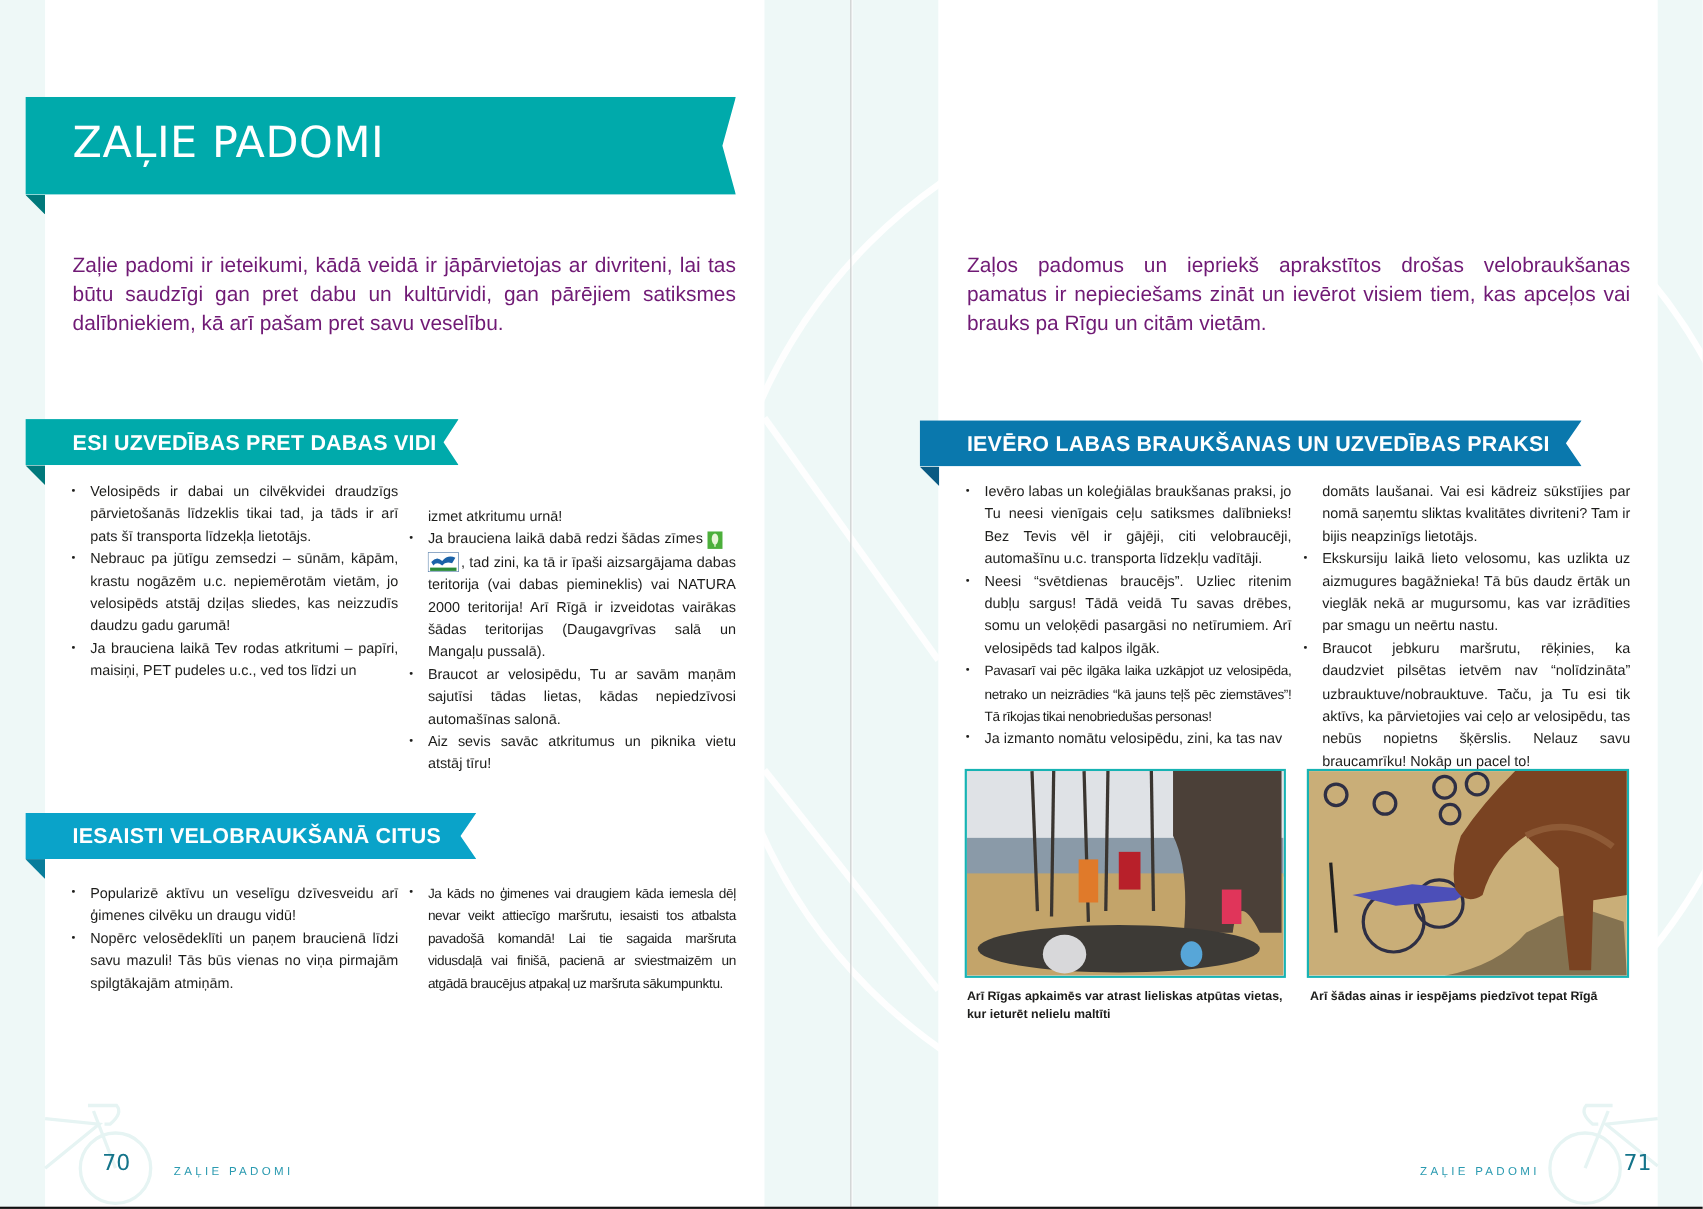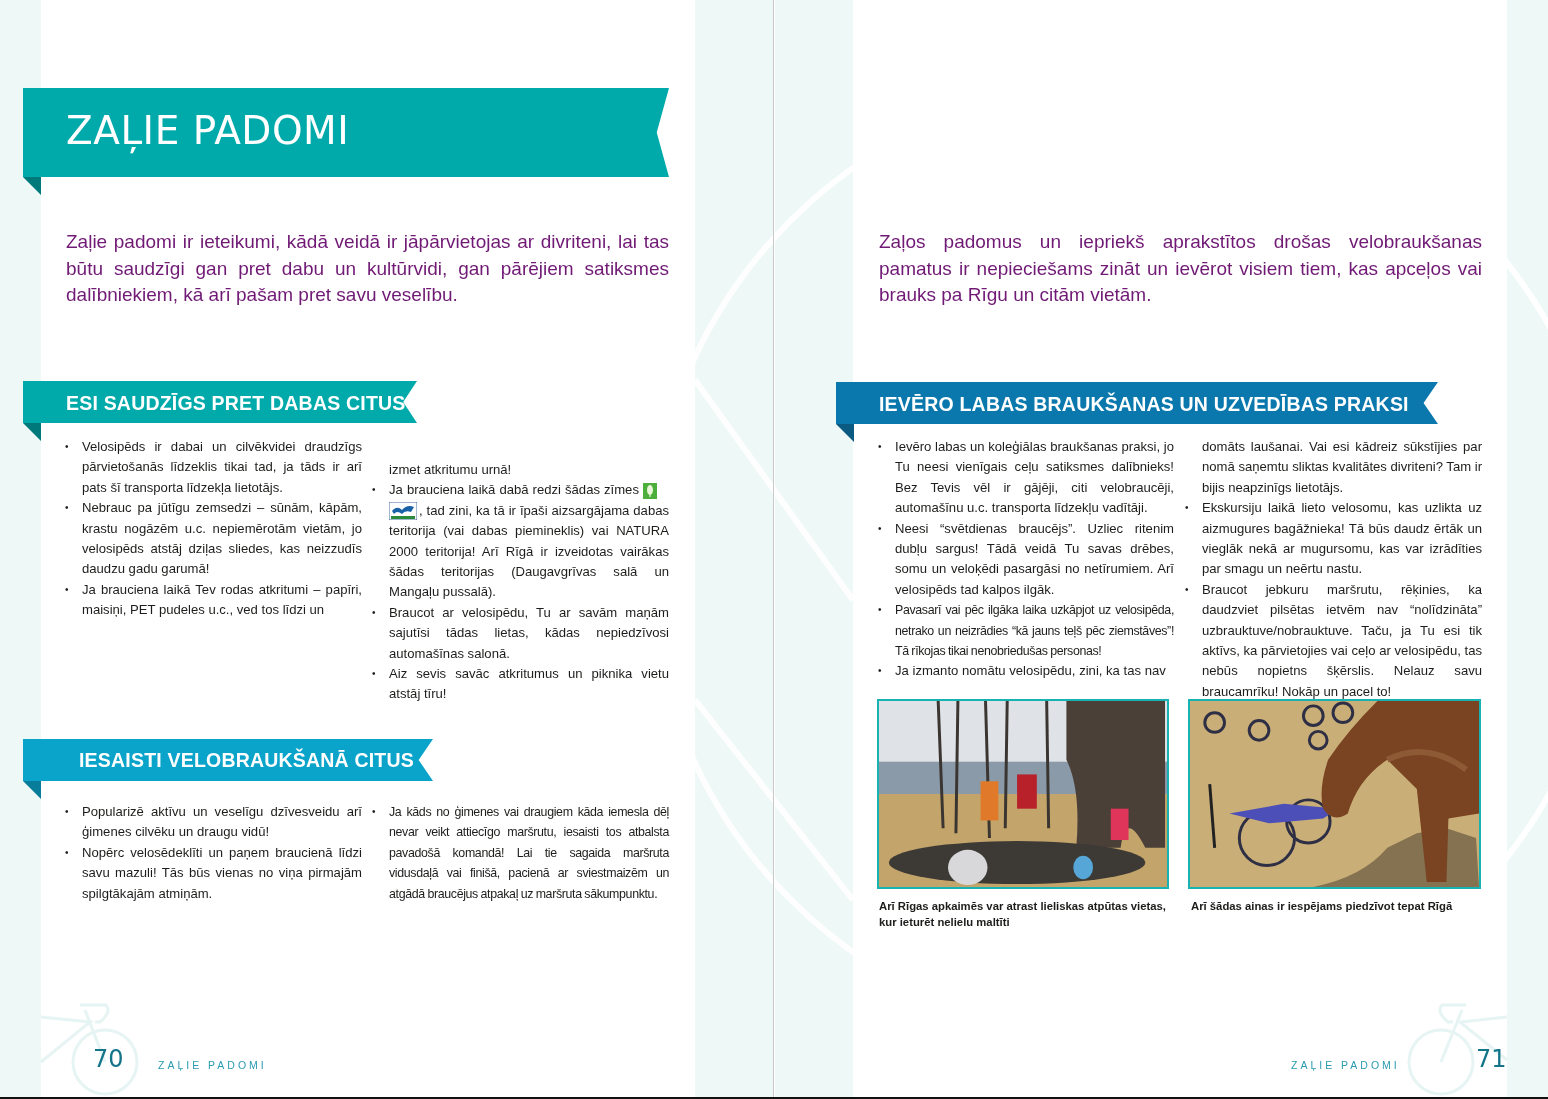--- a/index.html
+++ b/index.html
@@ -34,21 +34,21 @@
   .sec-ribbon { position: absolute; height: 42px; clip-path: polygon(0 0, 100% 0, 96.5% 50%, 100% 100%, 0 100%); }
   .sec-fold { position: absolute; width: 18px; height: 18px; clip-path: polygon(0 0, 100% 0, 100% 100%); }
   .sec-title { position: absolute; font-size: 19.5px; color: #fff; font-family: "Liberation Sans", sans-serif; letter-spacing: 0.2px; white-space: nowrap; }
 
   .r1 { left: 23px; top: 381px; width: 394px; background: #00aaab; }
   .f1 { left: 23px; top: 423px; background: #00797b; }
   .t1 { left: 66px; top: 392px; }
 
   .r2 { left: 23px; top: 739px; width: 410px; background: #0aa3c9; }
   .f2 { left: 23px; top: 781px; background: #087d9b; }
-  .t2 { left: 66px; top: 749px; margin-left: 13px; }
+  .t2 { left: 66px; top: 749px; }
 
   .r3 { left: 836px; top: 382px; width: 602px; background: #0a78ad; clip-path: polygon(0 0, 100% 0, 97.6% 50%, 100% 100%, 0 100%); }
   .f3 { left: 836px; top: 424px; background: #0a5a82; }
   .t3 { left: 879px; top: 393px; }
 
   
   .col { position: absolute; font-family: "Liberation Sans", sans-serif; font-size: 13.1px; line-height: 20.4px; color: #1d1d1b; text-align: justify; }
   .col ul { list-style: none; }
   .col li { position: relative; padding-left: 17px; }
   .col li::before { content: "•"; position: absolute; left: 0; top: 0; font-size: 10px; }
@@ -70,21 +70,21 @@
   .photo { position: absolute; border: 2px solid #17b3b3; overflow: hidden; }
   .p1 { left: 877px; top: 699px; width: 292px; height: 190px; }
   .p2 { left: 1188px; top: 699px; width: 293px; height: 190px; }
   .photo svg { width: 100%; height: 100%; display: block; }
 
   .caption { position: absolute; font-family: "Liberation Sans", sans-serif; font-weight: bold; font-size: 11.3px; line-height: 15.5px; color: #1d1d1b; }
   .cap1 { left: 879px; top: 899px; width: 290px; }
   .cap2 { left: 1191px; top: 899px; width: 290px; }
 
   
-  .page-num { position: absolute; font-size: 24px; color: #14748a; font-family: "DejaVu Sans", sans-serif; }
+  .page-num { position: absolute; font-size: 20px; color: #14748a; font-family: "DejaVu Sans", sans-serif; }
   .pn-l { left: 93px; top: 1045px; }
   .pn-r { left: 1476px; top: 1045px; }
   .running-head { position: absolute; font-size: 10.5px; letter-spacing: 3px; color: #2a9ab0; font-family: "Liberation Sans", sans-serif; }
   .rh-l { left: 158px; top: 1059px; }
   .rh-r { left: 1291px; top: 1059px; }
 </style>
 </head>
 <body>
 
 <div class="spread">
@@ -116,21 +116,21 @@
   <div class="gutter-line"></div>
 
   <div class="main-ribbon"></div>
   <div class="main-ribbon-fold"></div>
   <h1 class="main-title">ZAĻIE PADOMI</h1>
 
   <p class="intro left">Zaļie padomi ir ieteikumi, kādā veidā ir jāpārvietojas ar divriteni, lai tas būtu saudzīgi gan pret dabu un kultūrvidi, gan pārējiem satiksmes dalībniekiem, kā arī pašam pret savu veselību.</p>
 
   <div class="sec-ribbon r1"></div>
   <div class="sec-fold f1"></div>
-  <h2 class="sec-title t1">ESI SAUDZĪGS PRET DABAS CITUS</h2>
+  <h2 class="sec-title t1">ESI UZVEDĪBAS PRET DABAS VIDI</h2>
 
   <div class="col c1">
     <ul>
       <li>Velosipēds ir dabai un cilvēkvidei draudzīgs pārvietošanās līdzeklis tikai tad, ja tāds ir arī pats šī transporta līdzekļa lietotājs.</li>
       <li>Nebrauc pa jūtīgu zemsedzi – sūnām, kāpām, krastu nogāzēm u.c. nepiemērotām vietām, jo velosipēds atstāj dziļas sliedes, kas neizzudīs daudzu gadu garumā!</li>
       <li>Ja brauciena laikā Tev rodas atkritumi – papīri, maisiņi, PET pudeles u.c., ved tos līdzi un</li>
     </ul>
   </div>
 
   <div class="col c2">

